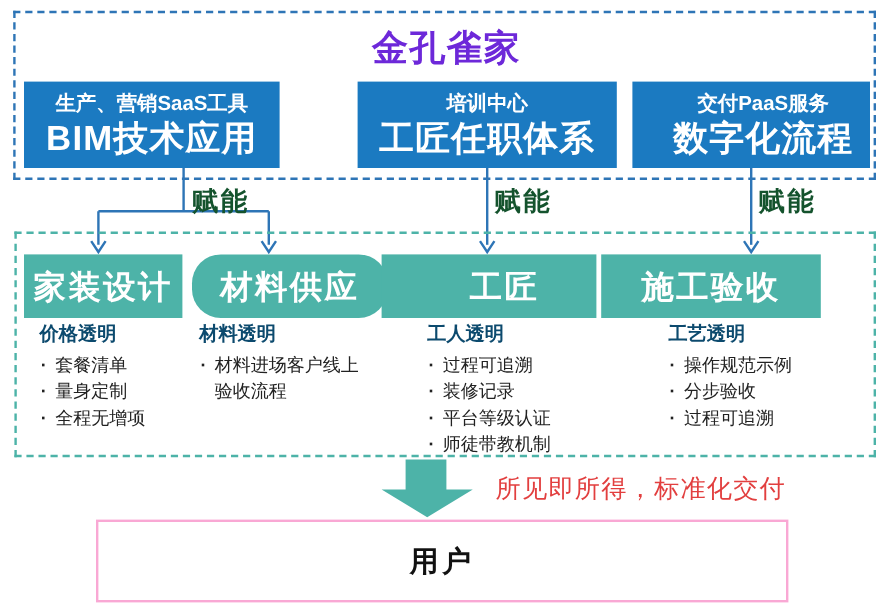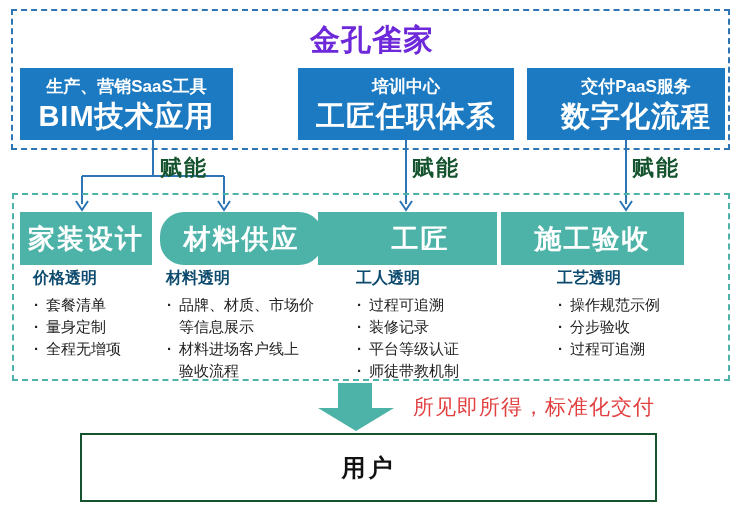--- a/index.html
+++ b/index.html
@@ -44,21 +44,21 @@
   .tl2{left:166px;width:152px;}
   .tl3{left:356px;width:165px;}
   .tl4{left:557px;width:160px;}
   .tlist .hd{font-size:16px;font-weight:bold;color:#0c4a6e;margin:0 0 5px 0;}
   .tlist ul{list-style:none;margin:0;padding:0;}
   .tlist li{position:relative;padding-left:13px;font-size:15px;line-height:22px;color:#222;white-space:pre-line;}
   .tlist li::before{content:"·";position:absolute;left:1px;top:0;color:#222;font-weight:bold;}
 
   
   .delivery-note{position:absolute;left:413px;top:393px;font-size:21px;font-weight:normal;color:#e23f3f;letter-spacing:1px;}
-  .user-box{position:absolute;left:80px;top:433px;width:577px;height:69px;border:2px solid #14532d;
+  .user-box{position:absolute;left:80px;top:433px;width:577px;height:69px;border:2px solid #f9a8d4;
             box-sizing:border-box;display:flex;align-items:center;justify-content:center;
             font-size:24px;font-weight:bold;color:#111;letter-spacing:3px;}
 </style>
 </head>
 <body>
 
 <div class="canvas">
 
   <div class="top-section"></div>
   <div class="title">金孔雀家</div>
@@ -105,22 +105,20 @@
     <ul>
       <li>套餐清单</li>
       <li>量身定制</li>
       <li>全程无增项</li>
     </ul>
   </div>
 
   <div class="tlist tl2">
     <div class="hd">材料透明</div>
     <ul>
-      <li>品牌、材质、市场价
-等信息展示</li>
       <li>材料进场客户线上
 验收流程</li>
     </ul>
   </div>
 
   <div class="tlist tl3">
     <div class="hd">工人透明</div>
     <ul>
       <li>过程可追溯</li>
       <li>装修记录</li>

